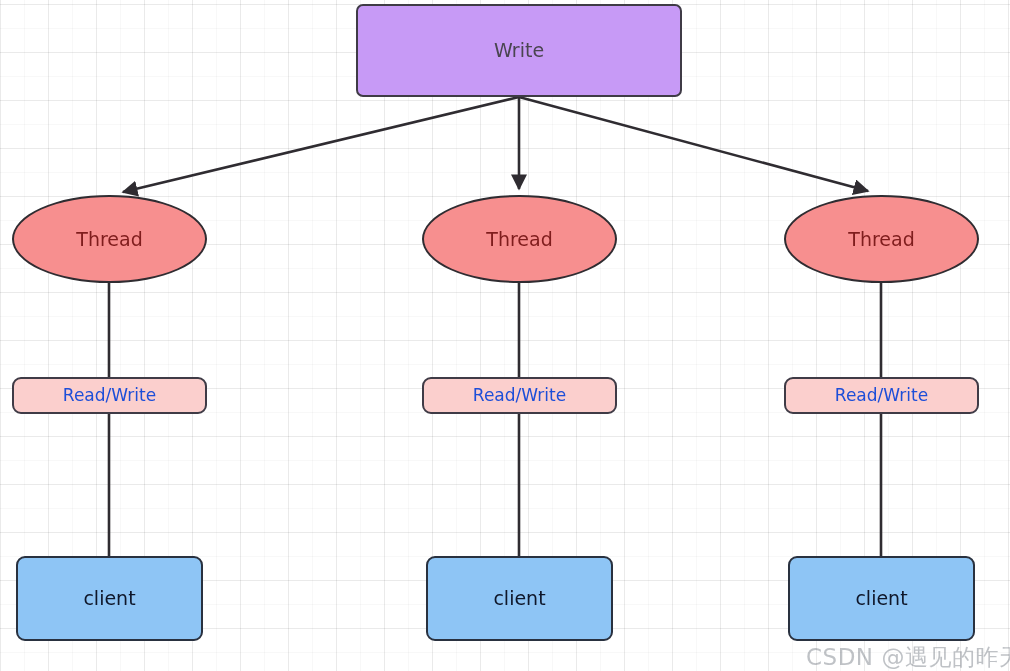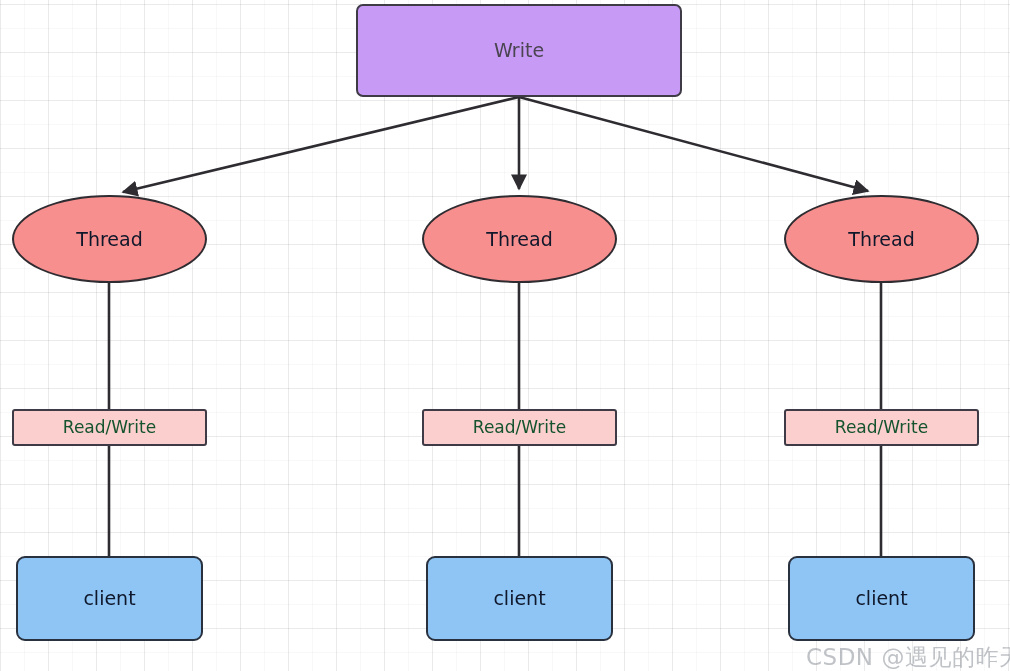--- a/index.html
+++ b/index.html
@@ -42,31 +42,30 @@
     background: #c79af6;
     border: 2.5px solid #3f3b46;
     border-radius: 7px;
     color: #4a4550;
     font-size: 19px;
   }
   .node-thread {
     background: #f78f8f;
     border: 2.8px solid #2f2c31;
     border-radius: 50%;
-    color: #0f172a;
+    color: #7f1d1d;
     font-size: 19px;
     text-align: right;
   }
   .node-rw {
     background: #fbcfcd;
     border: 2.5px solid #3f3b46;
-    border-radius: 3px;
-    color: #14532d;
+    border-radius: 9px;
+    color: #1d4ed8;
     font-size: 17px;
-    margin-top: 32px;
   }
   .node-client {
     background: #8ec5f5;
     border: 2.5px solid #29313f;
     border-radius: 9px;
     color: #0f172a;
     font-size: 19px;
   }
   #watermark {
     position: absolute;

